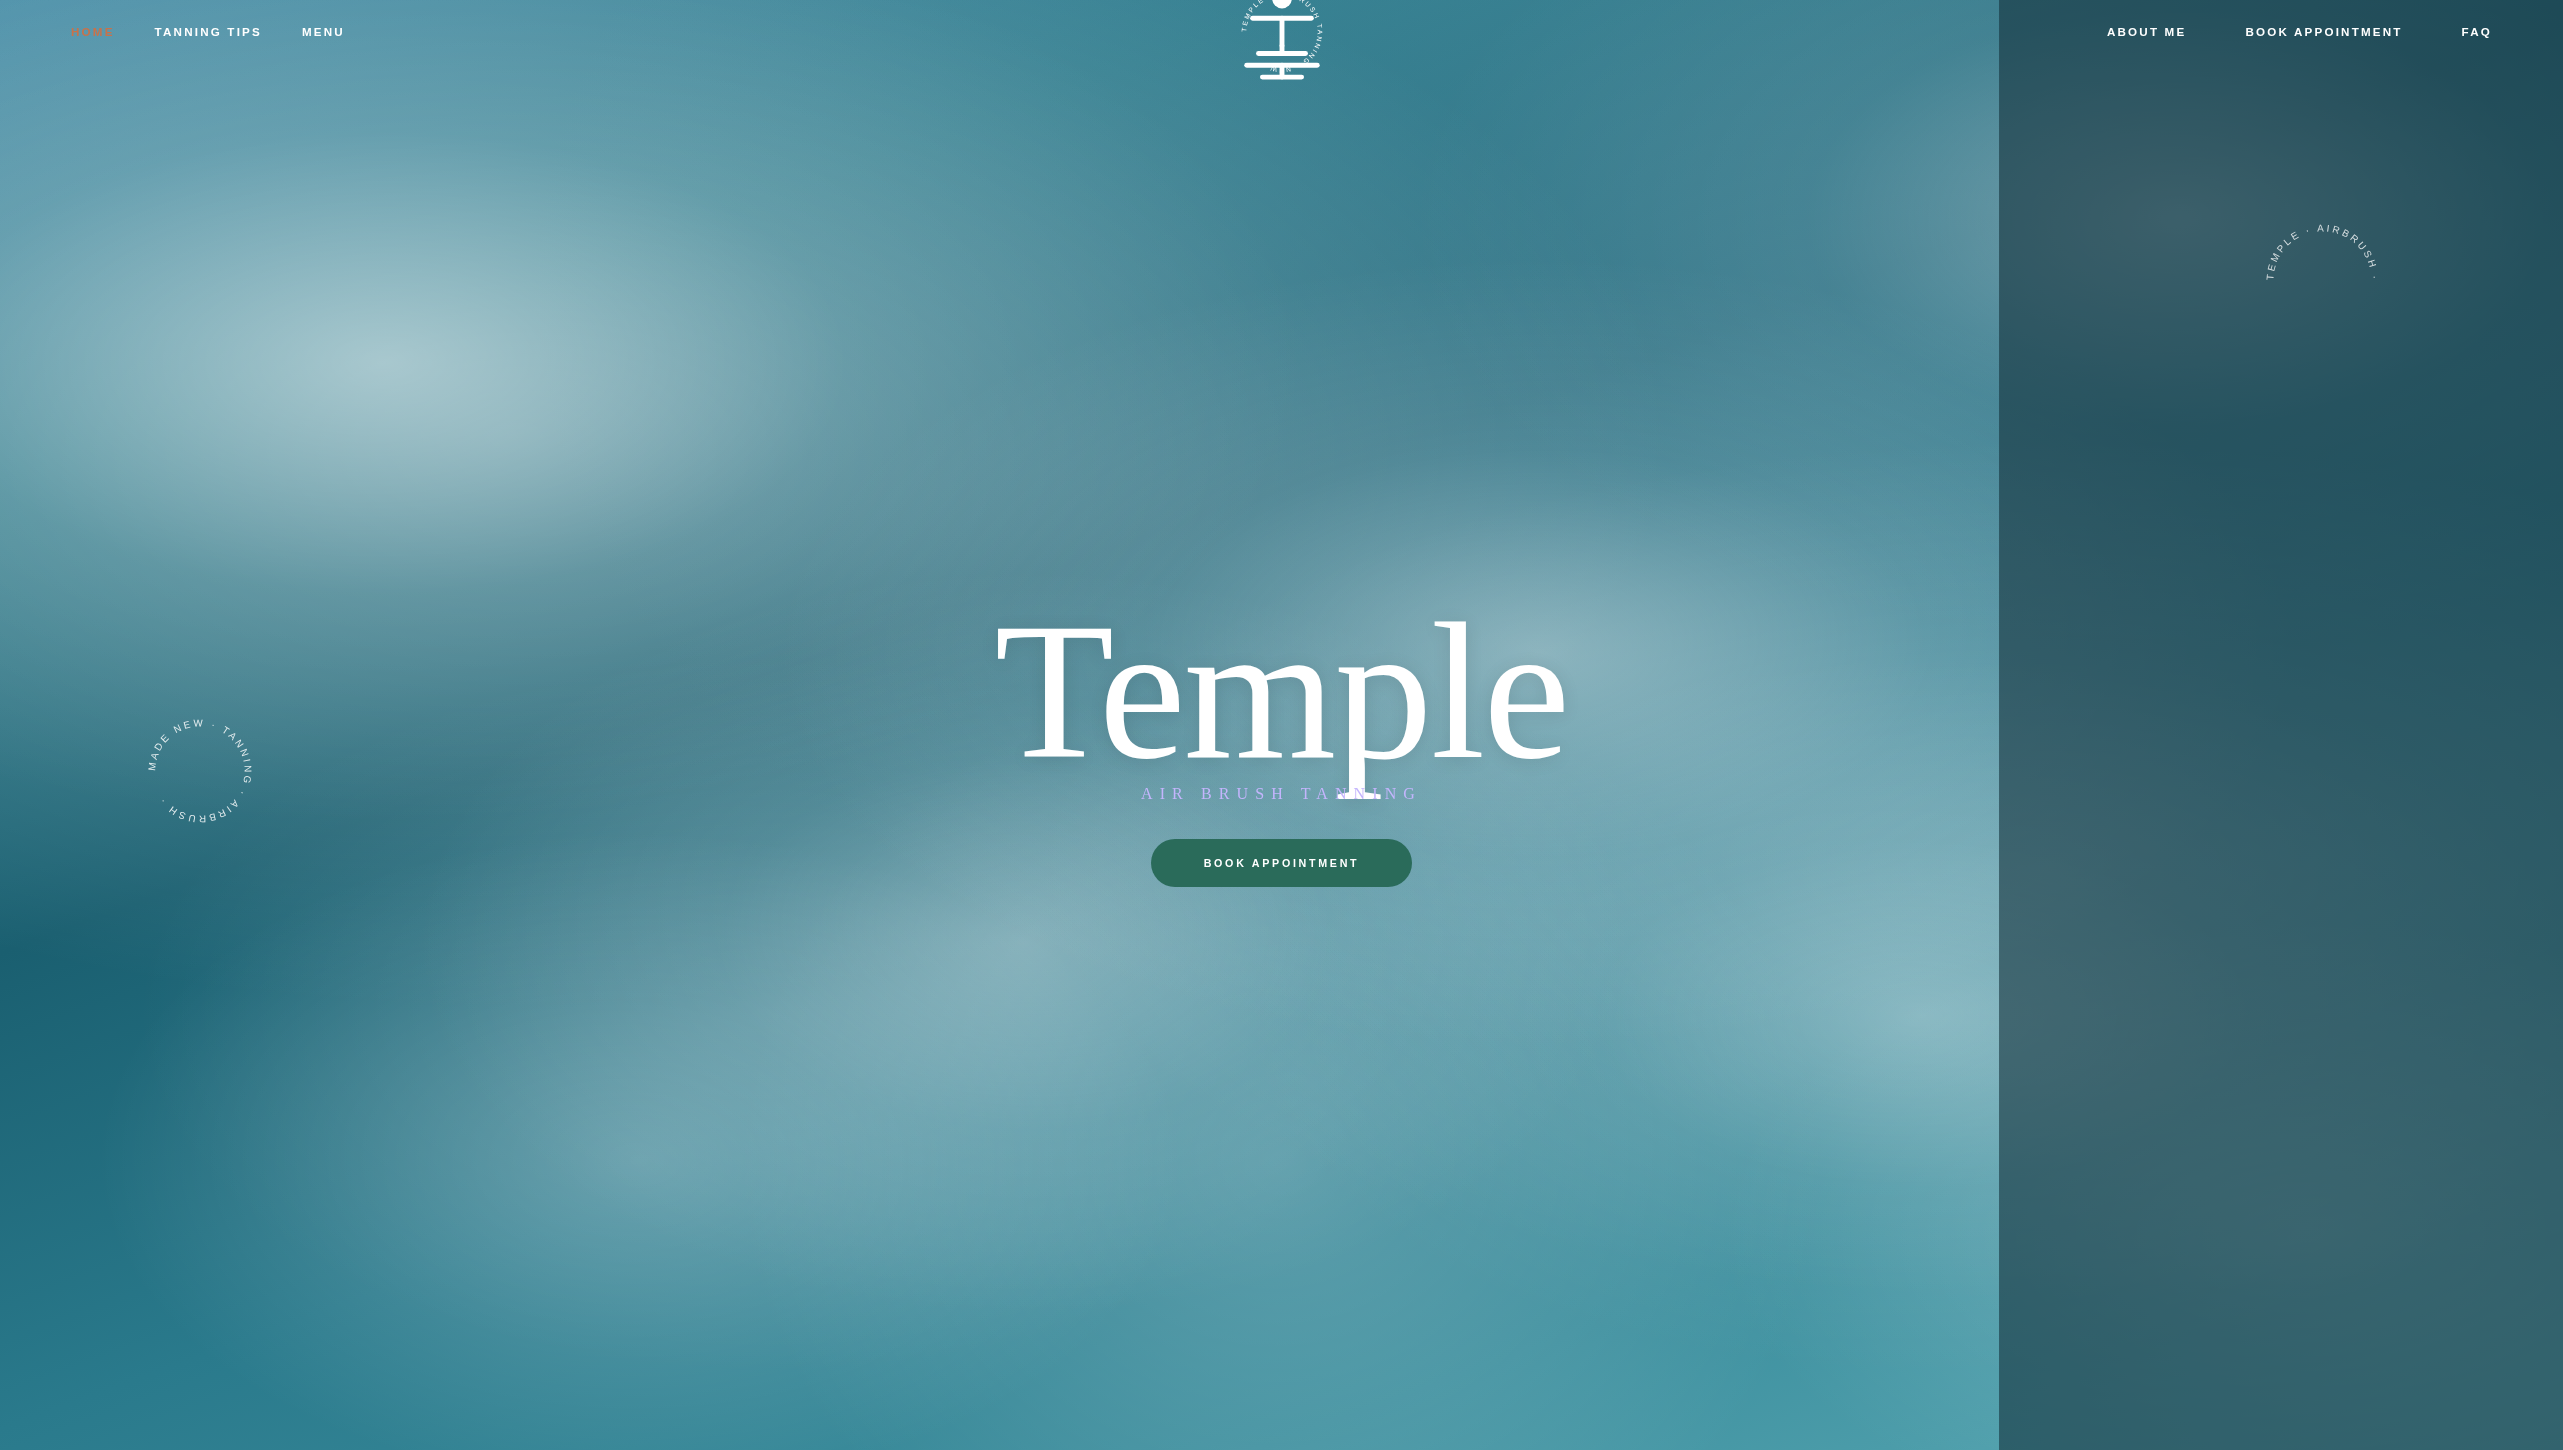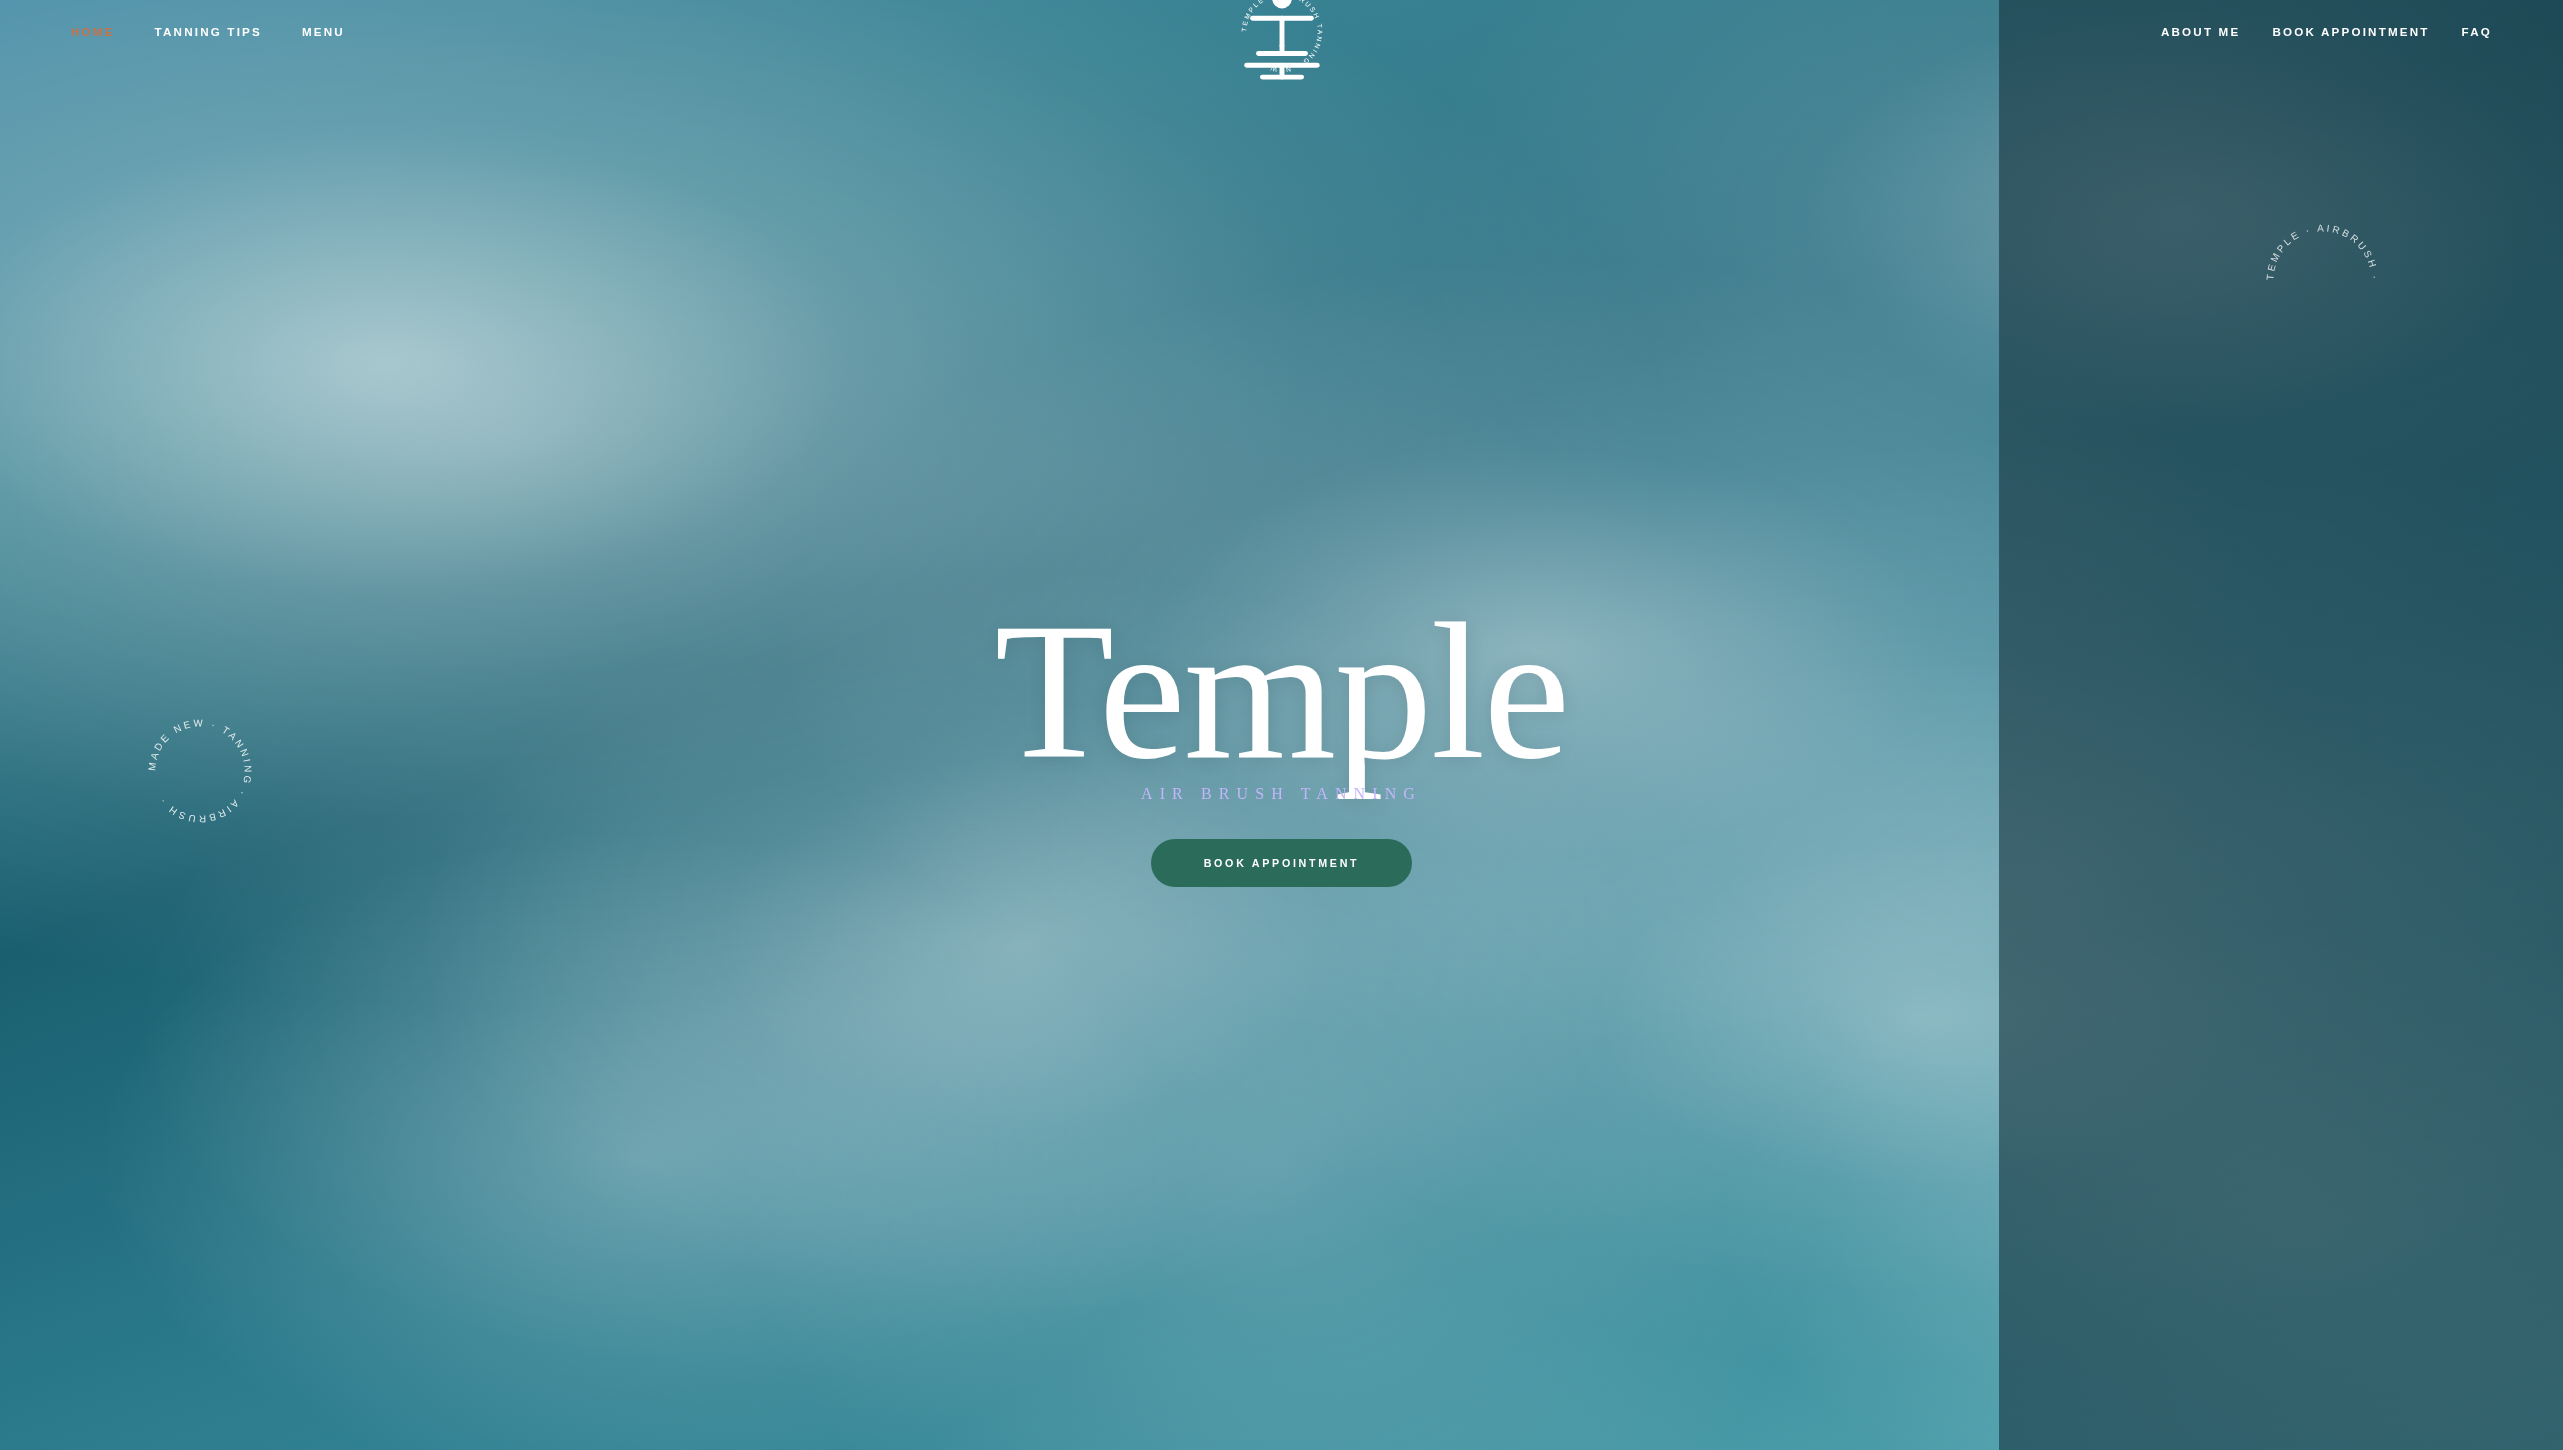--- a/index.html
+++ b/index.html
@@ -75,21 +75,21 @@
     }
 
     .nav-left {
       display: flex;
       gap: 40px;
       align-items: center;
     }
 
     .nav-right {
       display: flex;
-      gap: 32px;
+      gap: 59px;
       align-items: center;
     }
 
     .nav-link {
       text-decoration: none;
       font-family: 'Arial', sans-serif;
       font-size: 11.6px;
       font-weight: 600;
       letter-spacing: 2.2px;
       color: white;

